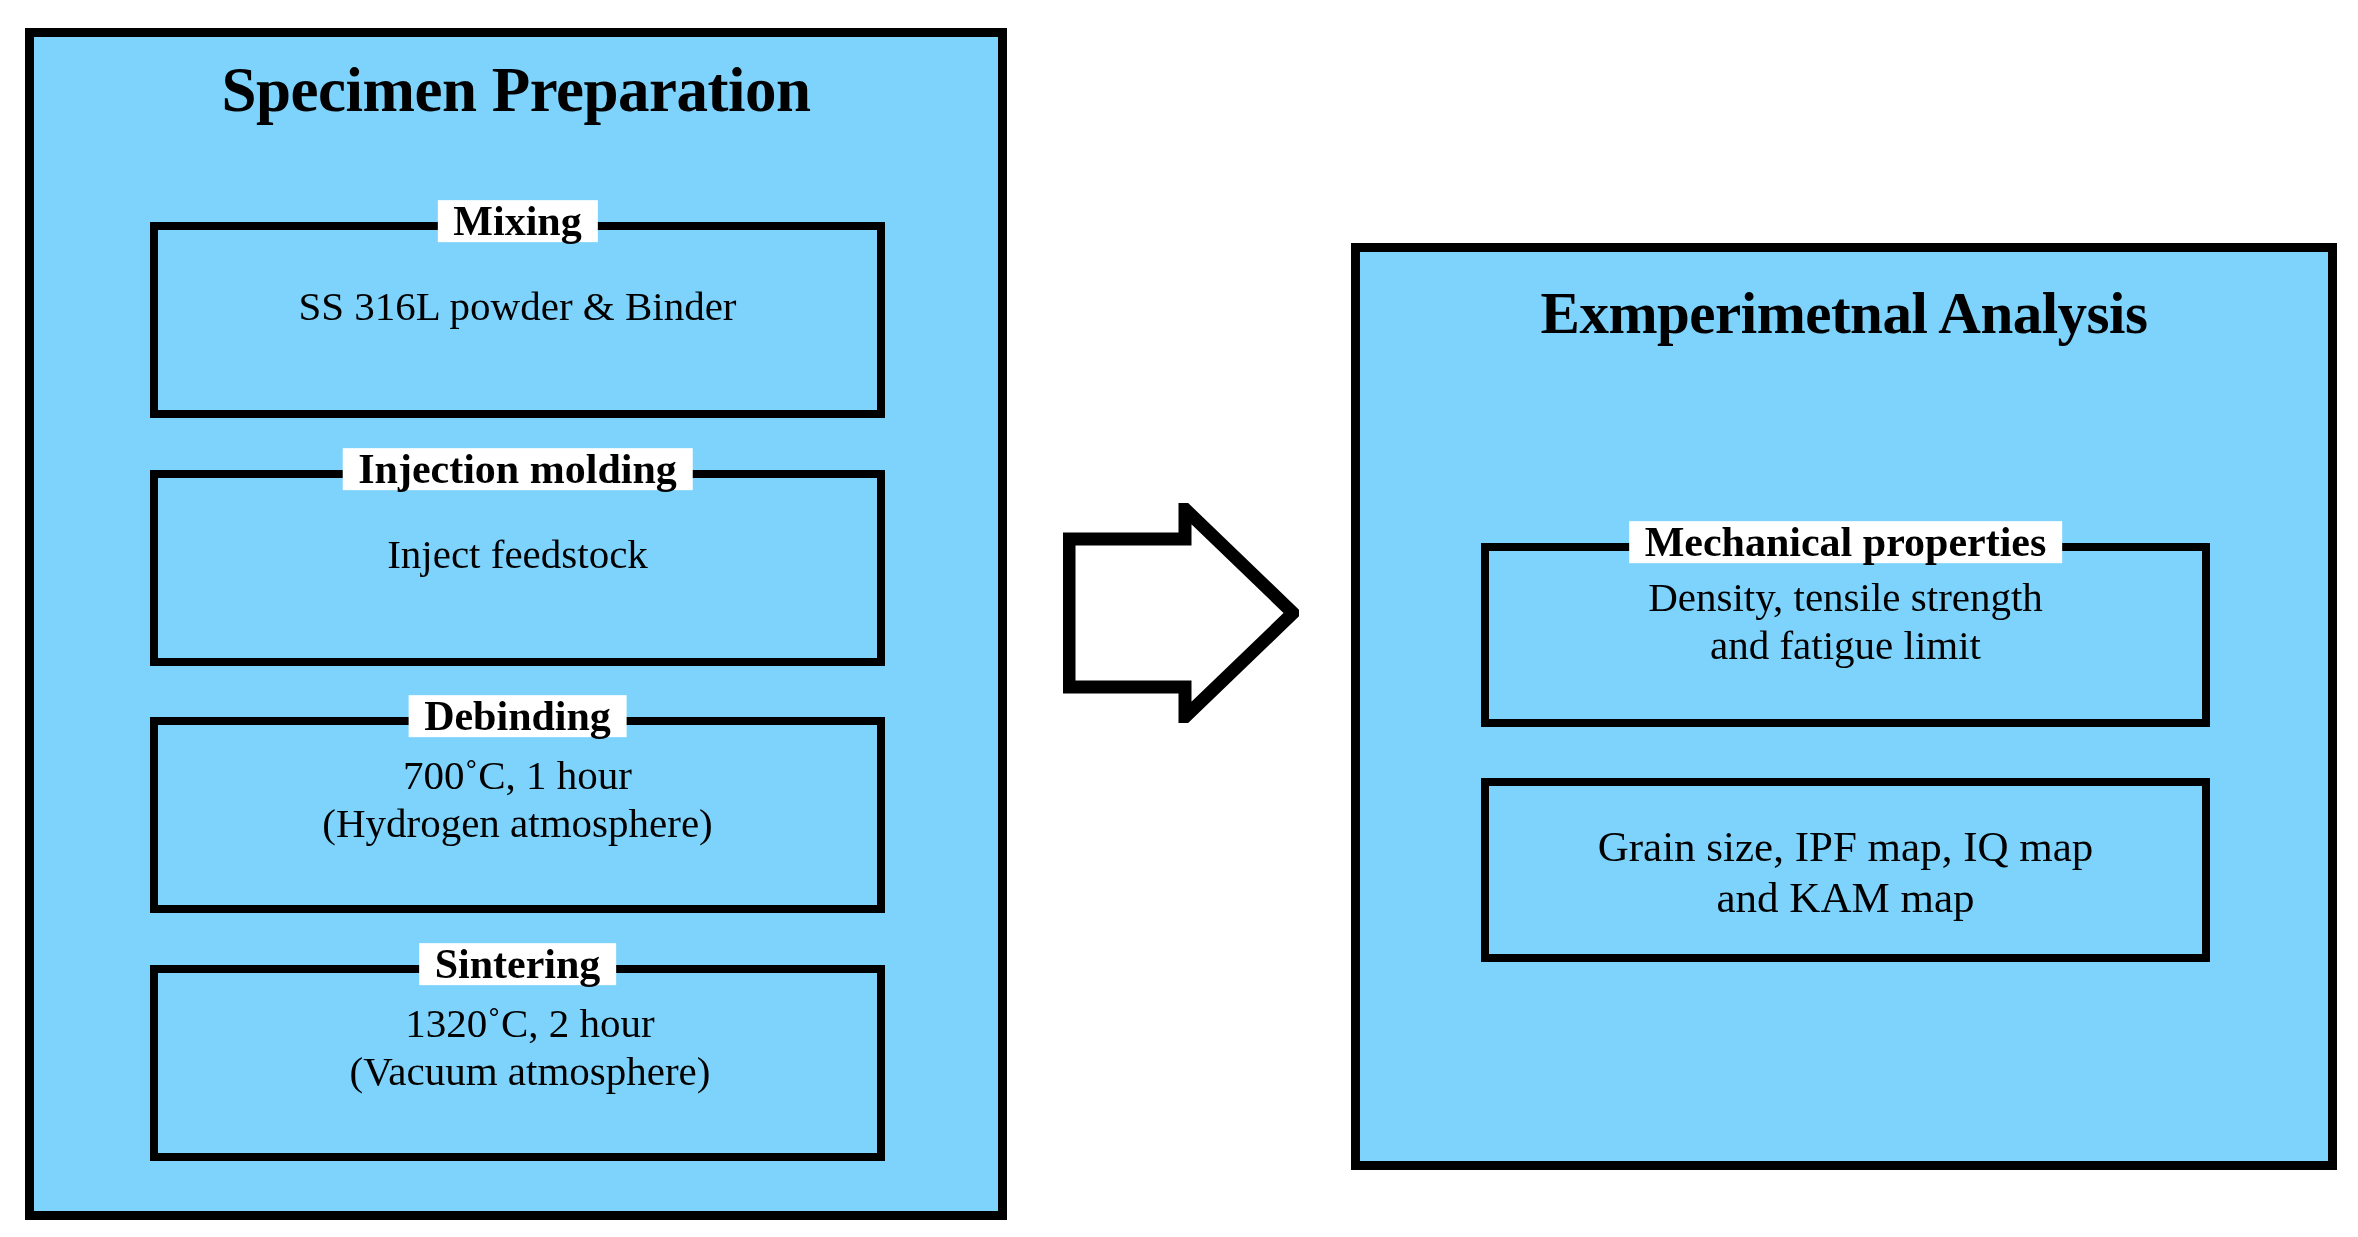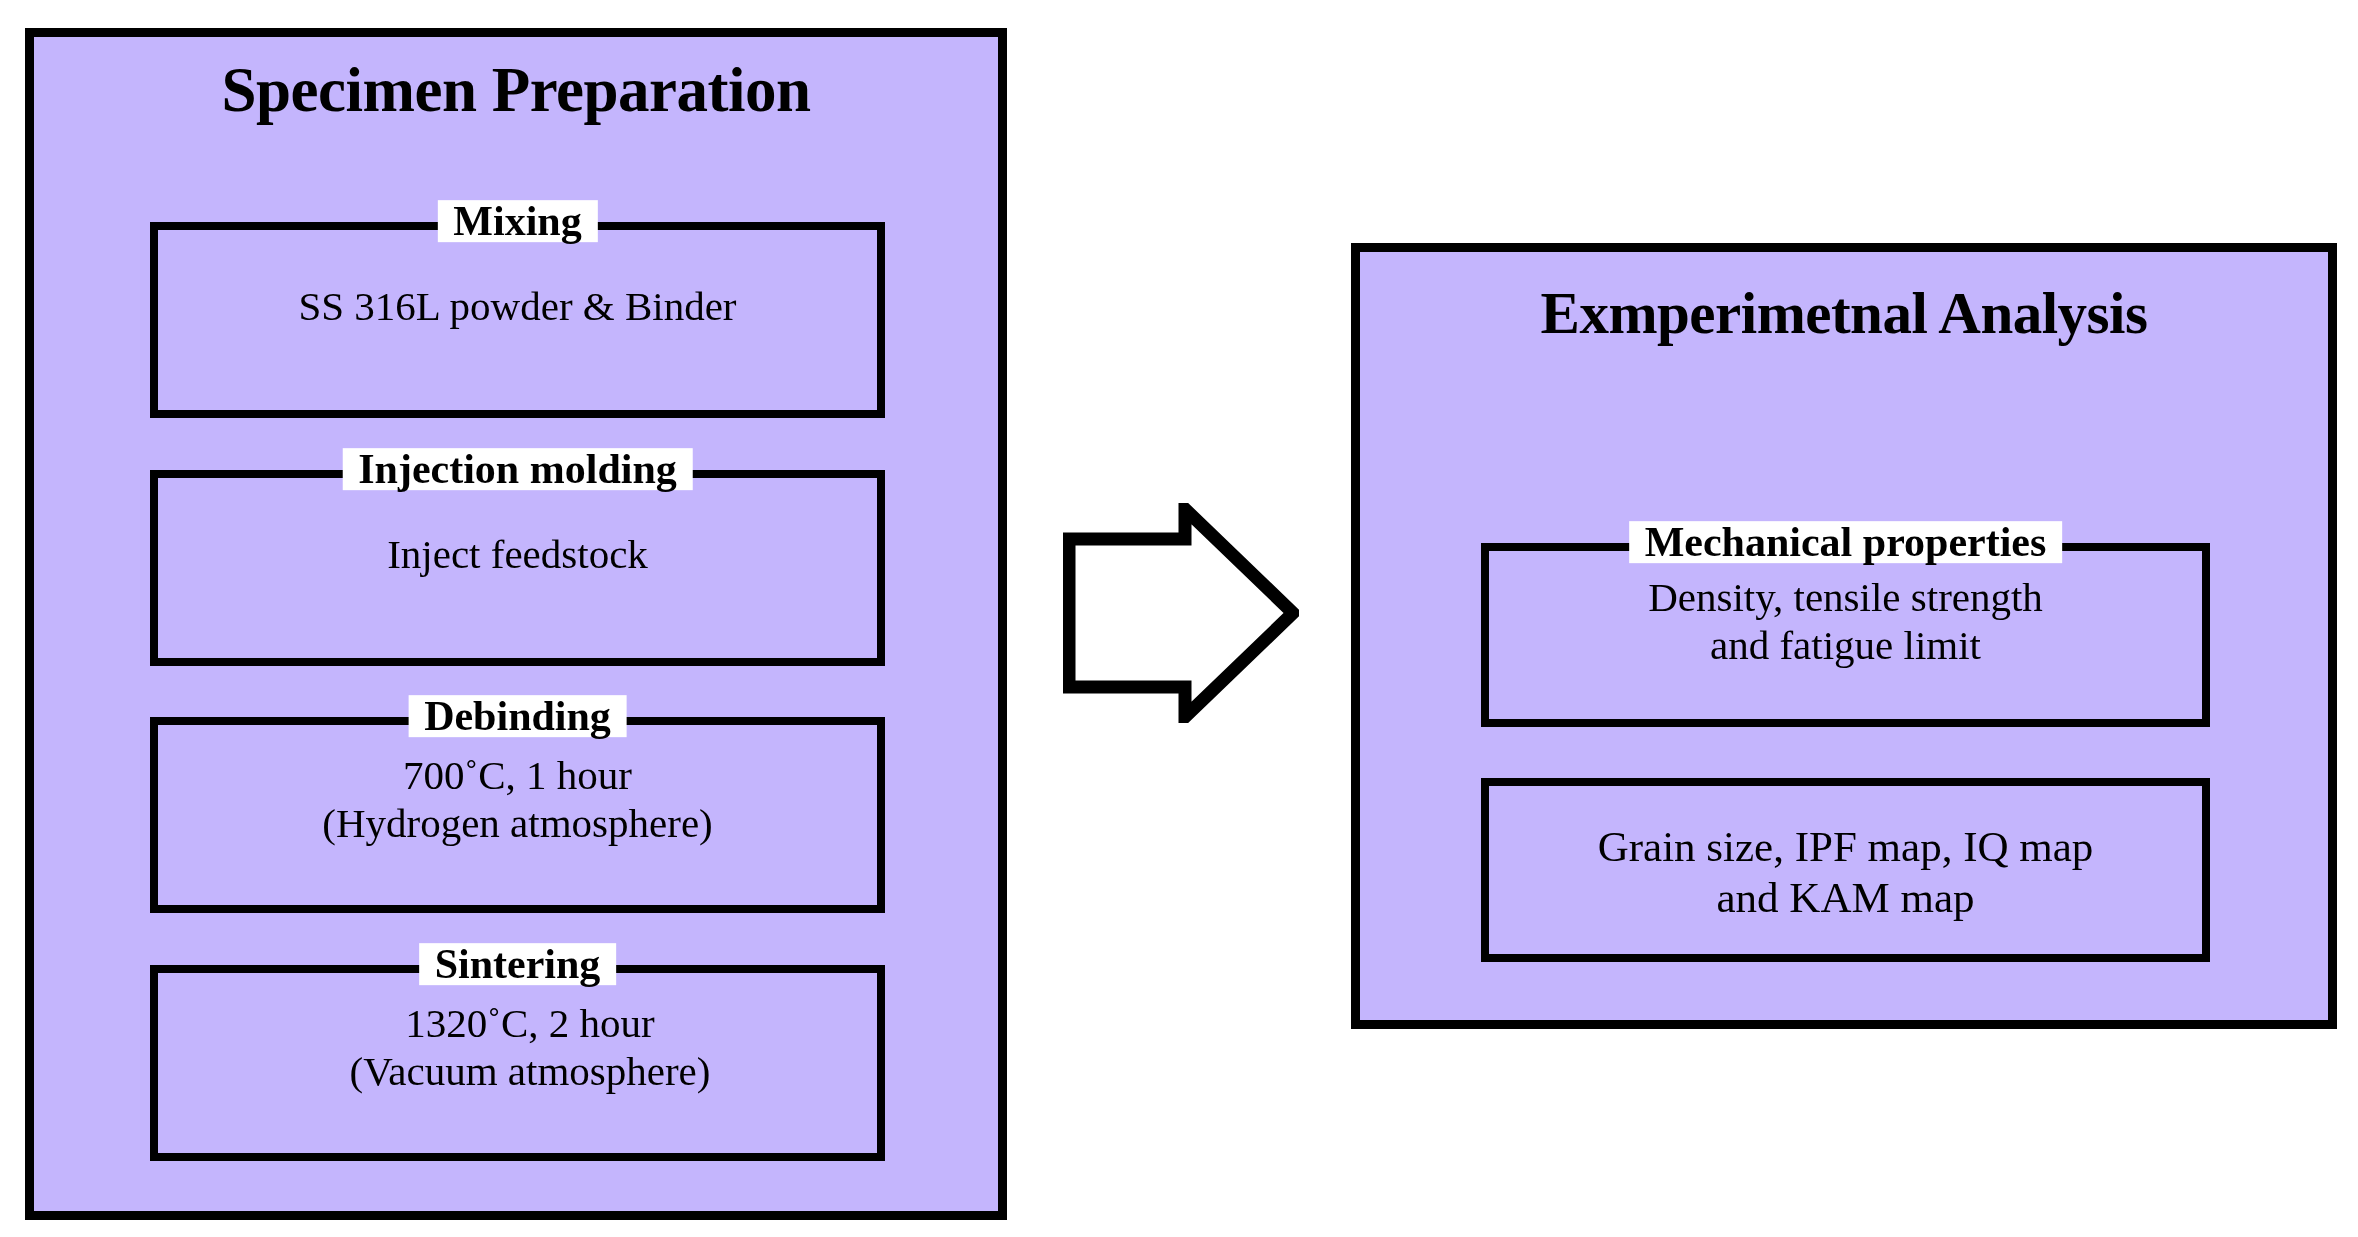--- a/index.html
+++ b/index.html
@@ -13,34 +13,34 @@
     position: relative;
     font-family: "Liberation Serif", "DejaVu Serif", serif;
     color: #000000;
     overflow: hidden;
   }
 
   
   .panel {
     position: absolute;
     border: 9px solid #000000;
-    background: #c4b5fd;
+    background: #7dd3fc;
     box-sizing: border-box;
   }
   #panel-specimen {
     left: 25px;
     top: 28px;
     width: 982px;
     height: 1192px;
   }
   #panel-analysis {
     left: 1351px;
     top: 243px;
     width: 986px;
-    height: 786px;
+    height: 927px;
   }
 
   .panel-title {
     text-align: center;
     font-weight: bold;
     line-height: 1.12;
     letter-spacing: -0.5px;
   }
   #specimen-title {
     font-size: 63px;

